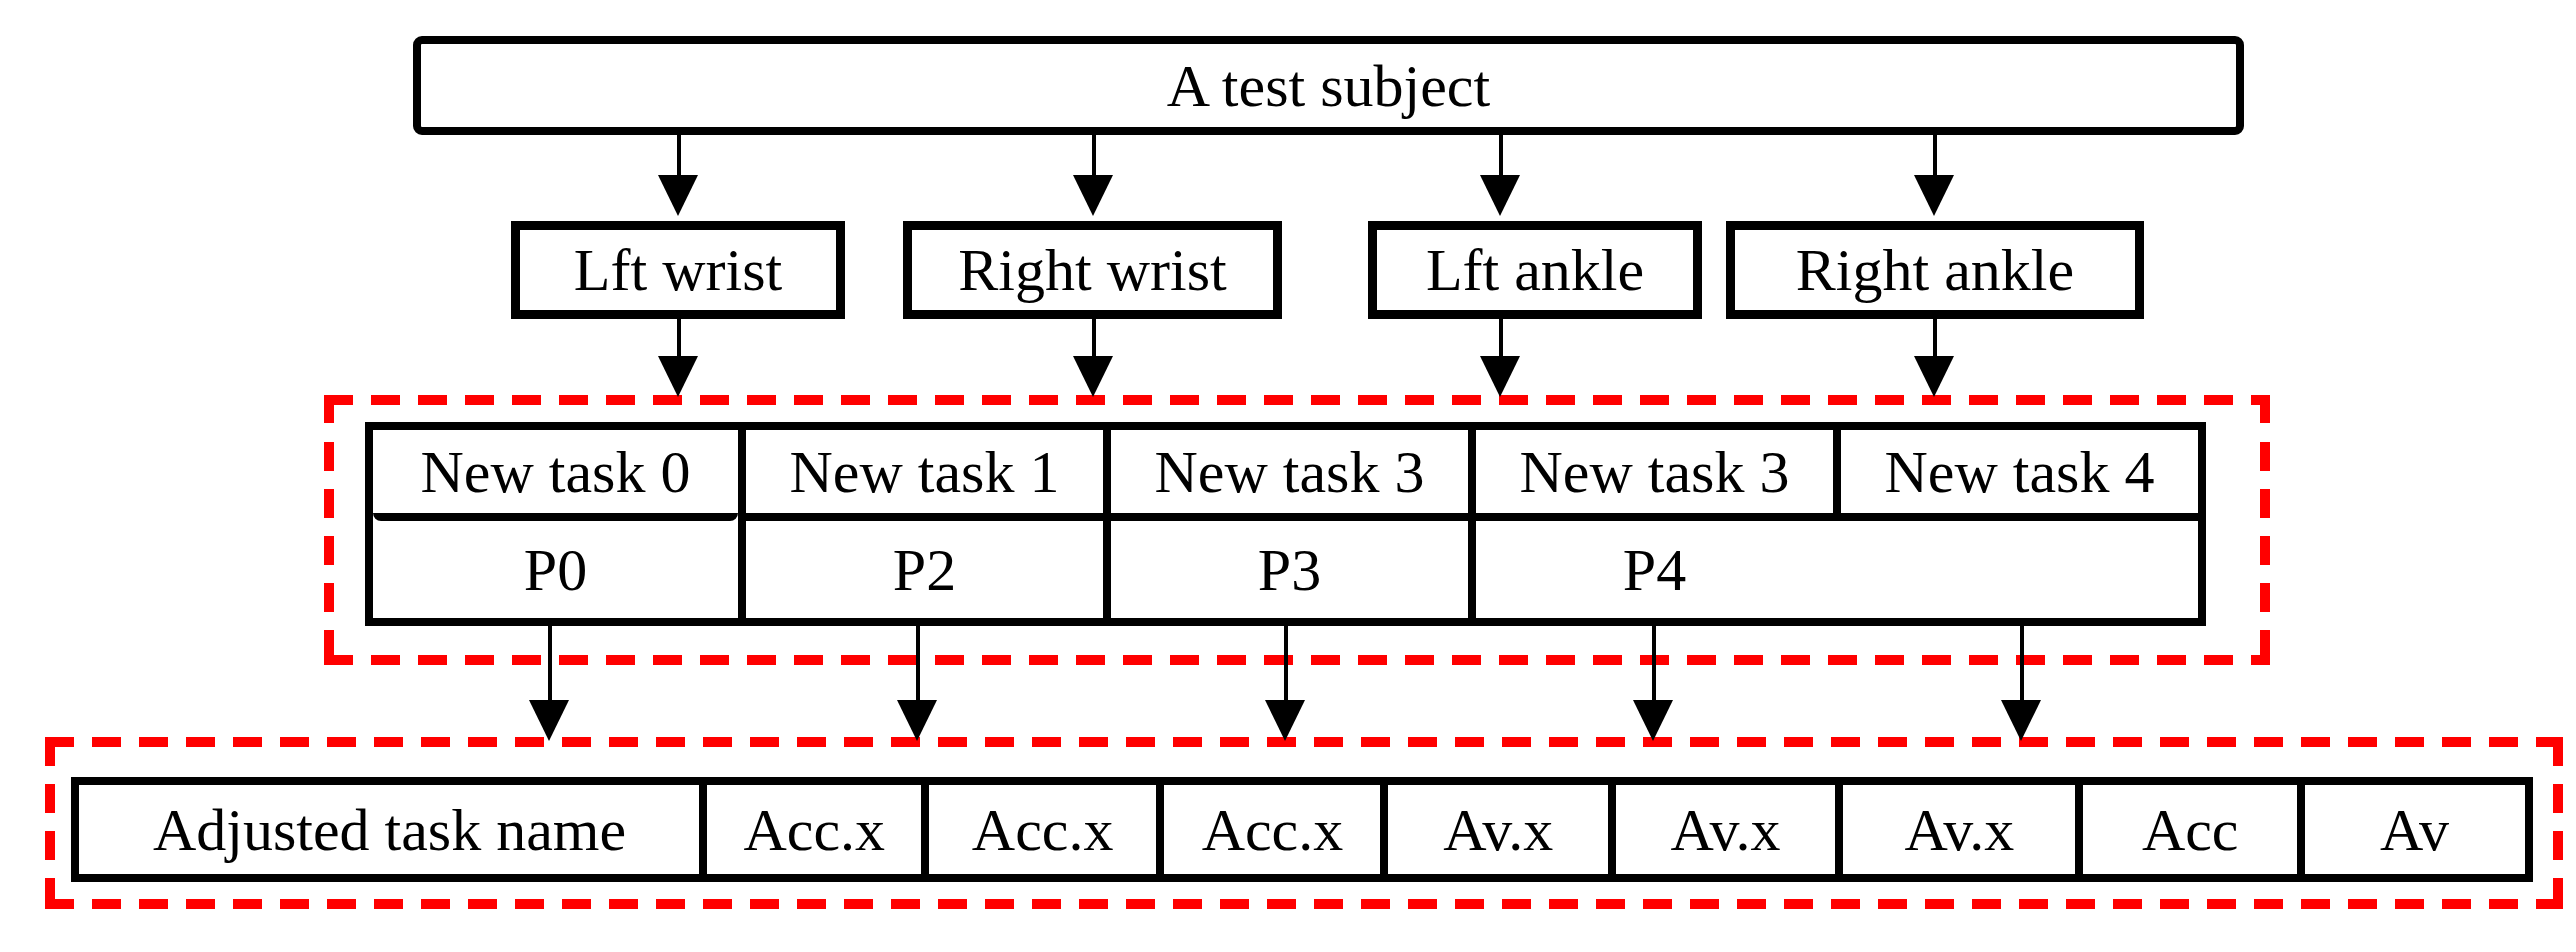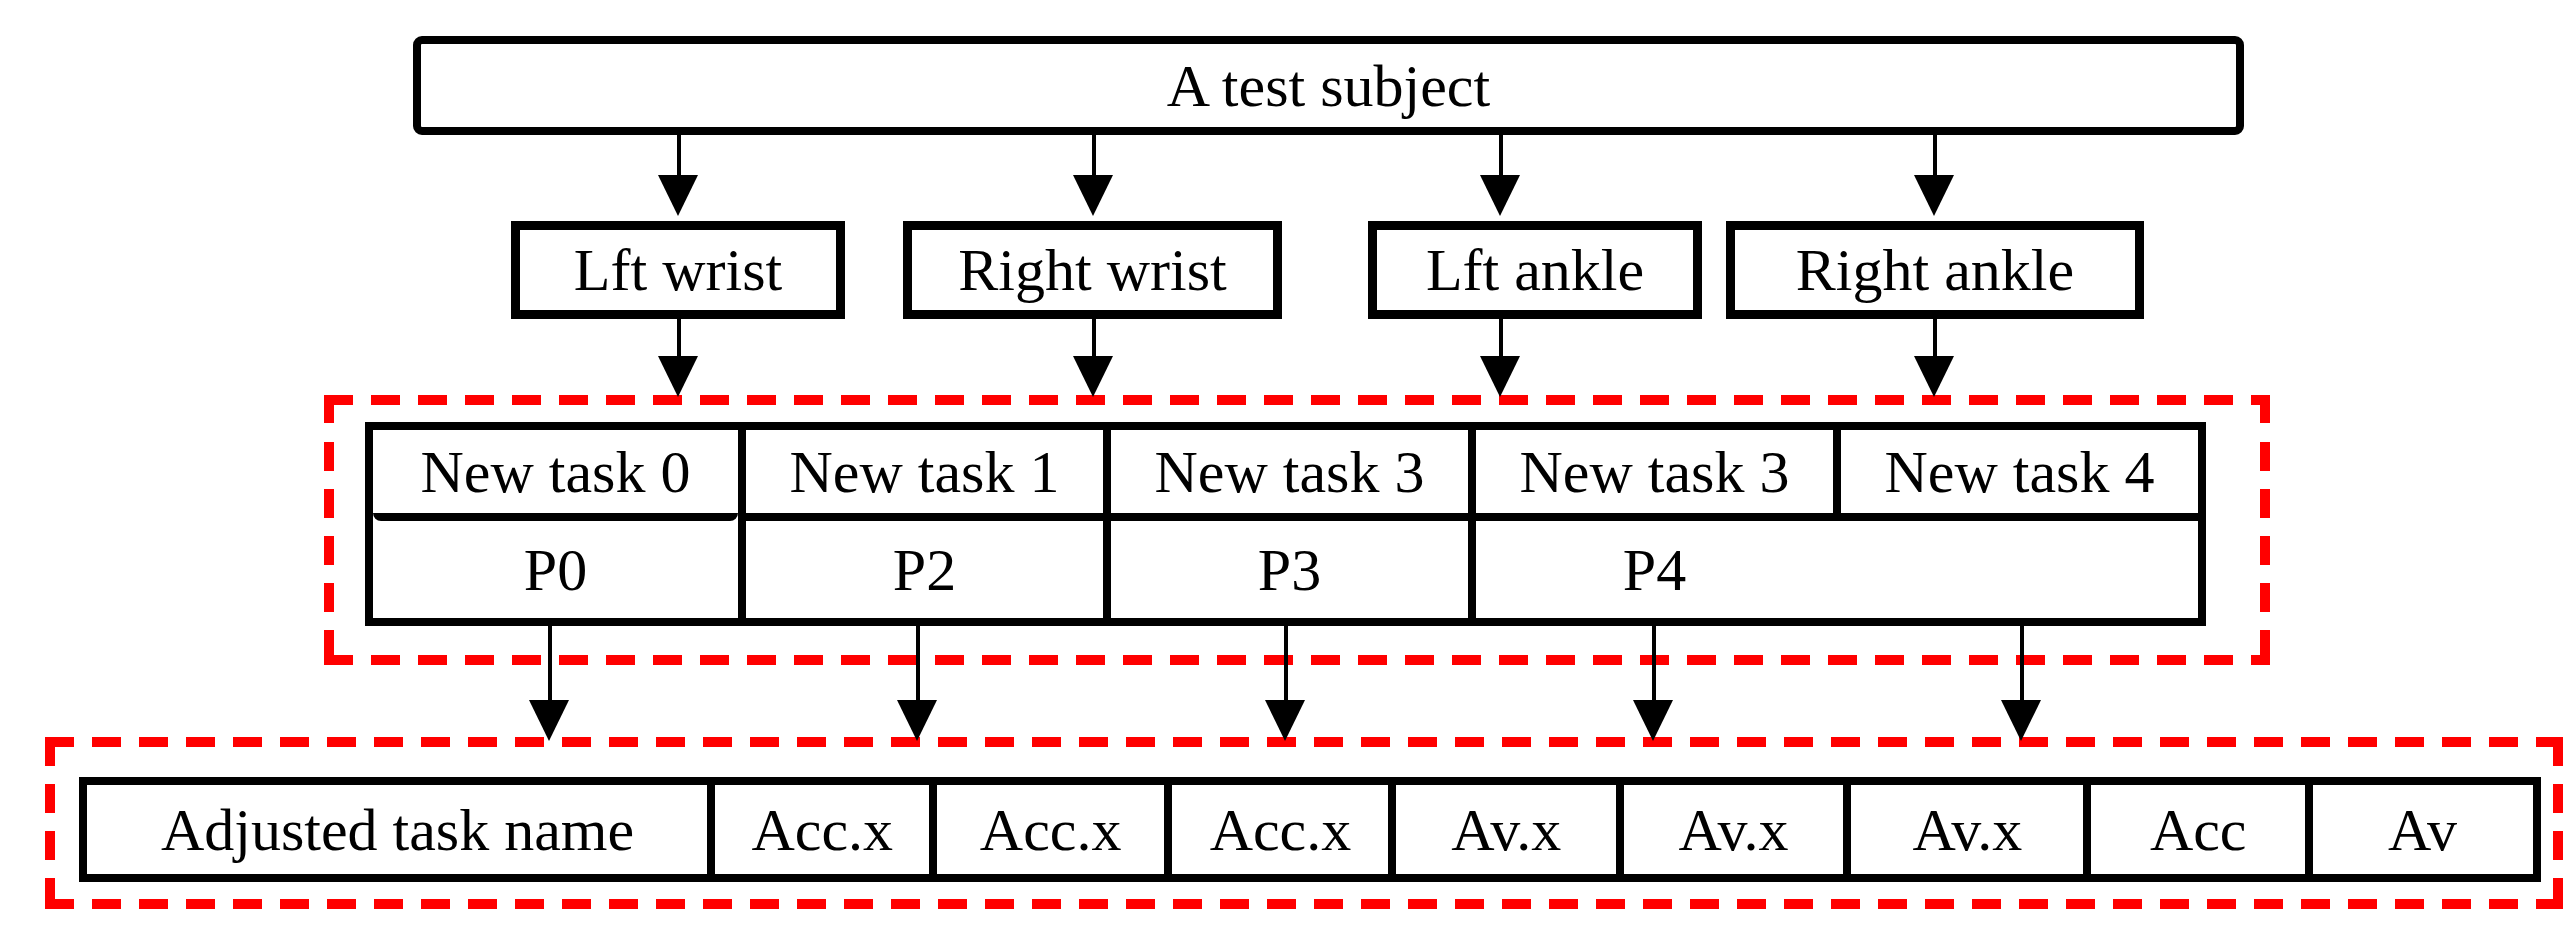--- a/index.html
+++ b/index.html
@@ -97,21 +97,21 @@
     border: 8.7px solid #000000;
     background: #ffffff;
     display: flex;
     align-items: center;
     justify-content: center;
     font-size: 60px;
     line-height: 1;
     white-space: nowrap;
     margin-left: -8.7px;
   }
-  #output-table .ocell:first-child { margin-left: 8px; }
+  #output-table .ocell:first-child { margin-left: 0; }
   .w0 { width: 637px; } .w1 { width: 230px; } .w2 { width: 244px; }
   .w3 { width: 233px; } .w4 { width: 236px; } .w5 { width: 236px; }
   .w6 { width: 249px; } .w7 { width: 230px; } .w8 { width: 236px; }
 </style>
 </head>
 <body>
 
 <div id="stage">
 
   <div class="node" style="left:413px; top:36px; width:1831px; height:99px;border-radius:9px;">A test subject</div>

